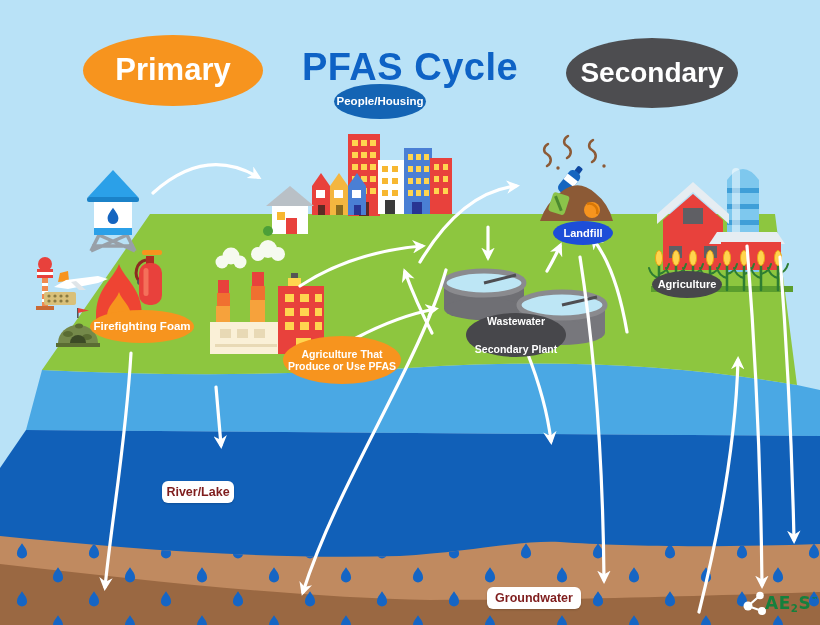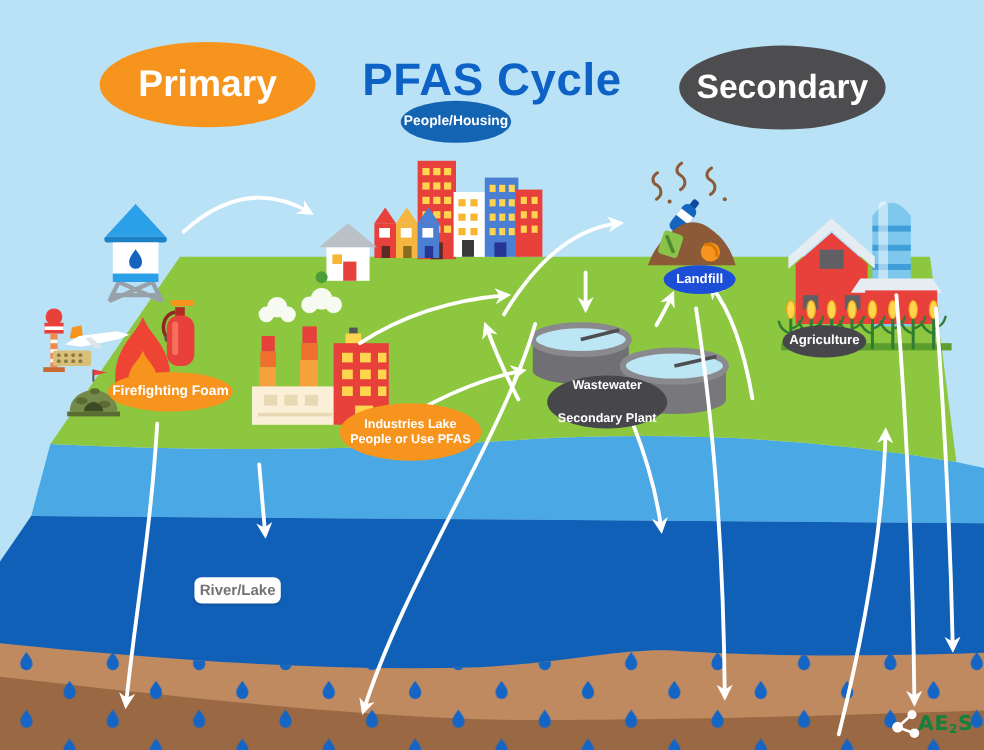--- a/index.html
+++ b/index.html
@@ -2,21 +2,21 @@
 <html><head>
 <meta charset="utf-8">
 <style>
   html,body{margin:0;padding:0;background:#b9e2f7;}
   #stage{position:relative;width:820px;height:625px;overflow:hidden;background:#b9e2f7;
          font-family:"Liberation Sans",sans-serif;}
   #scene{position:absolute;left:0;top:0;z-index:1;}
   .lbl{position:absolute;z-index:3;display:flex;flex-direction:column;align-items:center;
        justify-content:center;text-align:center;color:#fff;font-weight:bold;line-height:1.18;}
   .lbl-ellipse{border-radius:50%;}
-  .lbl-tag{background:#fff;border-radius:6px;color:#737373;box-shadow:0 1px 2px rgba(0,0,0,.18);text-align:right;}
+  .lbl-tag{background:#fff;border-radius:6px;color:#7f1d1d;box-shadow:0 1px 2px rgba(0,0,0,.18);text-align:right;}
   #page-title{position:absolute;z-index:3;left:0;right:0;top:6px;text-align:center;
        color:#0e62c5;font-size:38px;font-weight:bold;letter-spacing:.5px;margin-top:40px;}
   #logo-text{position:absolute;z-index:3;left:765px;top:593px;color:#15803d;font-weight:bold;
        font-size:17px;letter-spacing:.5px;font-family:"DejaVu Sans","Liberation Sans",sans-serif;}
   #logo-text .sub{font-size:.6em;vertical-align:-0.25em;}
   #logo-text .tm{font-size:7px;vertical-align:super;}
 </style>
 </head>
 <body>
 
@@ -341,37 +341,40 @@
 
 <div class="lbl lbl-ellipse" style="left:334px;top:84px;width:92px;height:35px;background:#1464b4;font-size:11.5px;">
       <span>People/Housing</span>
     </div>
 
 <div class="lbl lbl-ellipse" style="left:90px;top:310px;width:104px;height:33px;background:#f7941e;font-size:11.5px;">
       <span>Firefighting Foam</span>
     </div>
 
 <div class="lbl lbl-ellipse" style="left:283px;top:336px;width:118px;height:48px;background:#f7941e;font-size:10.5px;">
-  <div>Industries Lake</div>
-  <div>People or Use PFAS</div>
+  <div>Agriculture That</div>
+  <div>Produce or Use PFAS</div>
 </div>
 
 <div class="lbl lbl-ellipse" style="left:553px;top:221px;width:60px;height:24px;background:#1d4ed8;font-size:11px;">
       <span>Landfill</span>
     </div>
 
 <div class="lbl lbl-ellipse" style="left:652px;top:271px;width:70px;height:27px;background:#47474b;font-size:11px;justify-content:center;">
       <span>Agriculture</span>
     </div>
 
-<div class="lbl lbl-ellipse" style="left:456px;top:313px;width:100px;height:44px;background:#47474b;font-size:10.5px;gap:16px;">
+<div class="lbl lbl-ellipse" style="left:466px;top:313px;width:100px;height:44px;background:#47474b;font-size:10.5px;gap:16px;">
   <div>Wastewater</div>
   <div>Secondary Plant</div>
 </div>
 
 <div class="lbl lbl-tag" style="left:162px;top:481px;width:72px;height:22px;font-size:12.5px;">
       <span>River/Lake</span>
     </div>
 
+<div class="lbl lbl-tag" style="left:487px;top:587px;width:94px;height:22px;font-size:12.5px;">
+      <span>Groundwater</span>
+    </div>
 
 <div id="logo-text"><span>AE</span><span class="sub">2</span><span>S</span><span class="tm">™</span></div>
 
 </div>
 
 </body></html>

